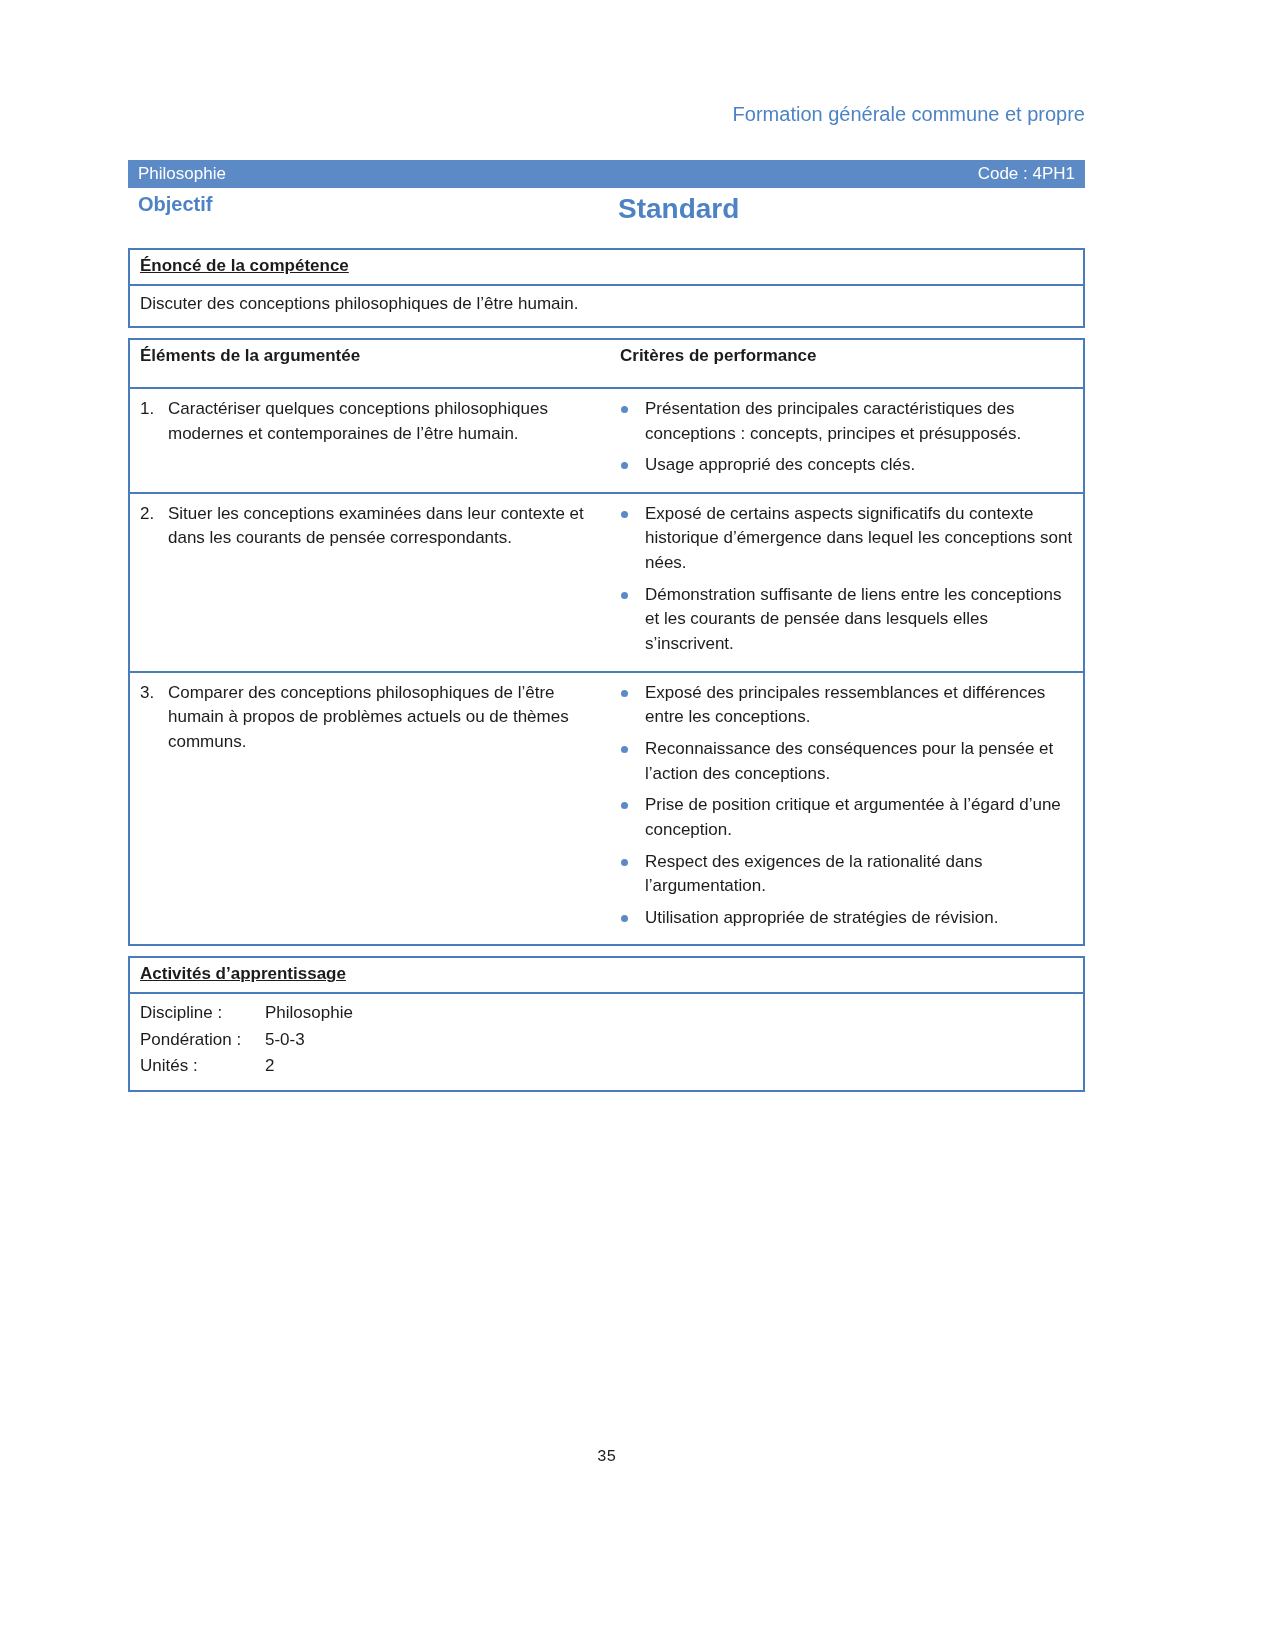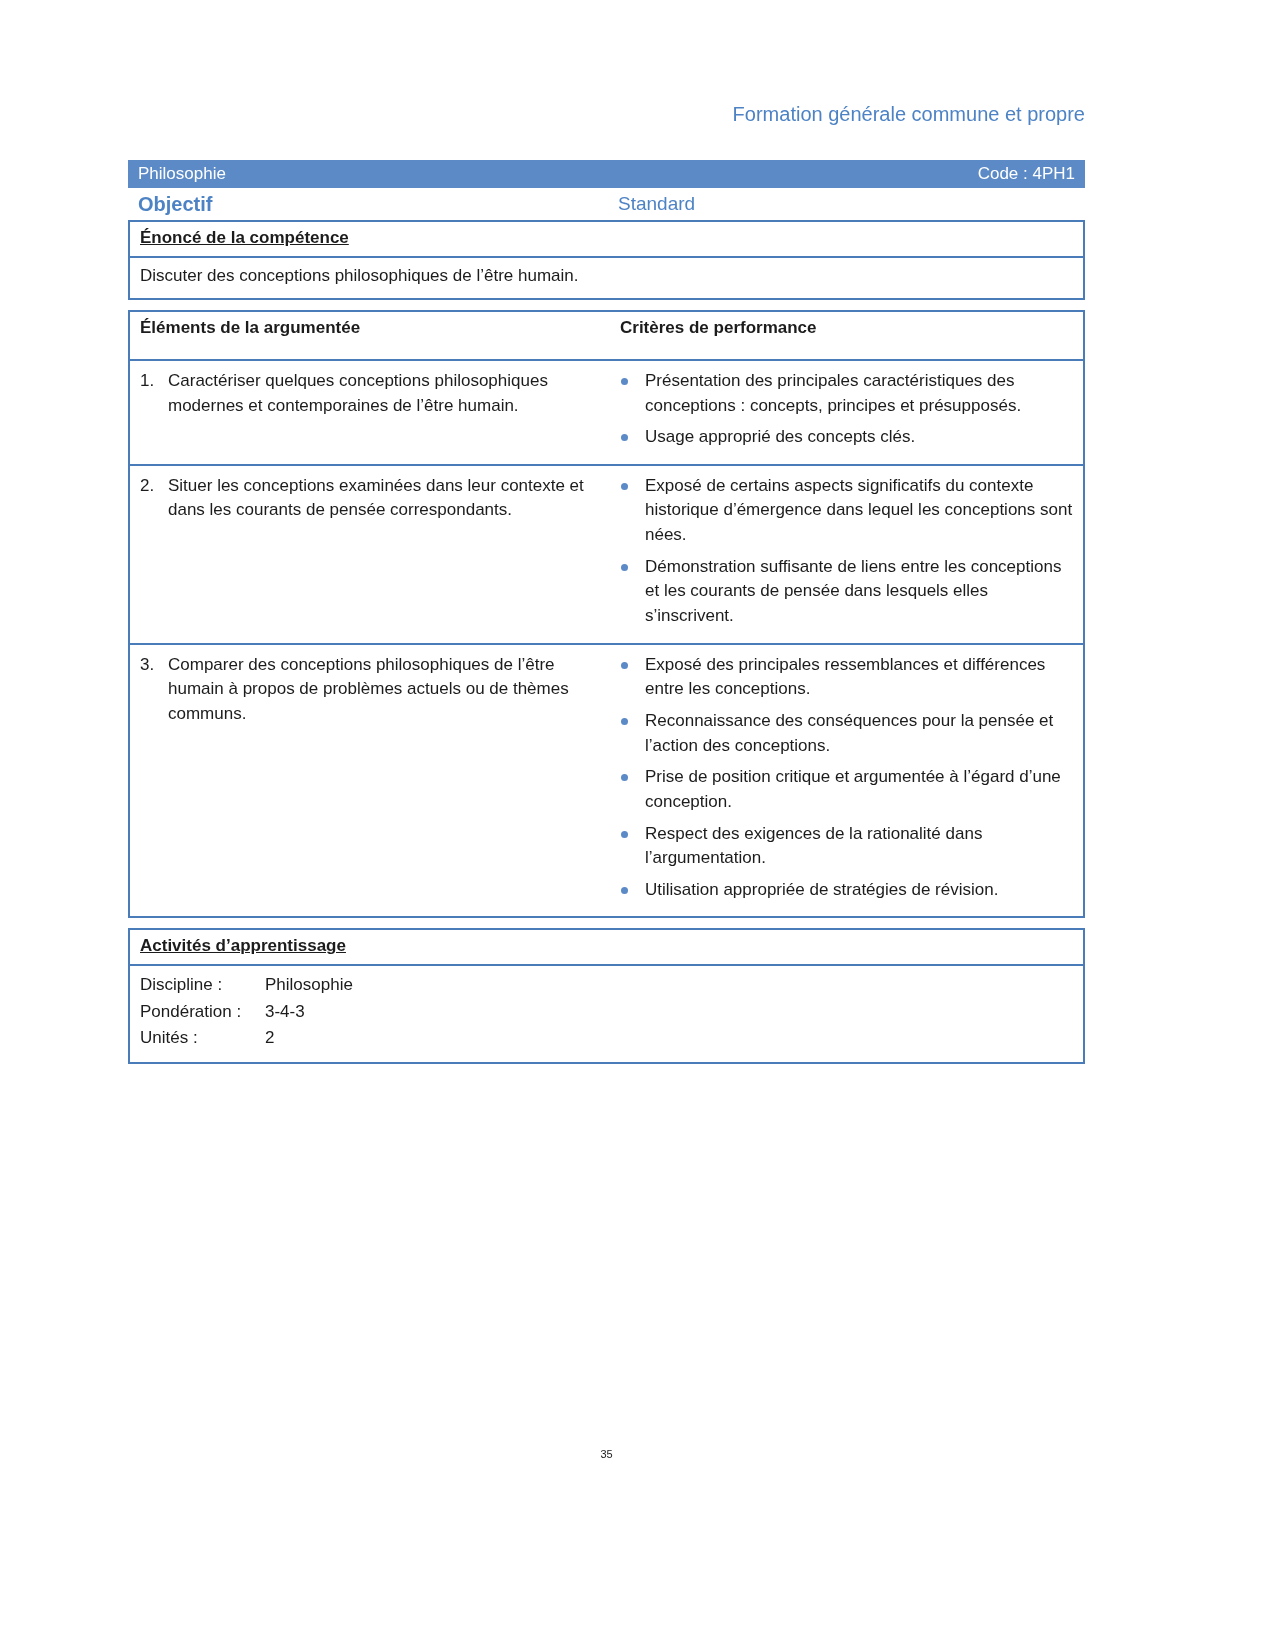--- a/index.html
+++ b/index.html
@@ -27,33 +27,33 @@
     color: #ffffff;
     display: flex;
     justify-content: space-between;
     align-items: center;
     padding: 0 10px;
     font-size: 17px;
   }
 
   .section-row {
     display: flex;
-    margin: 5px 0 4px 0;
+    margin: 5px 0 23px 0;
   }
   .section-row .objectif {
     width: 472px;
     padding-left: 10px;
     font-size: 20px;
     font-weight: bold;
     color: var(--heading, #4d83c4);
   }
   .section-row .standard {
     padding-left: 18px;
-    font-size: 19px;
-    font-weight: normal;
+    font-size: 28px;
+    font-weight: bold;
     color: var(--heading, #4d83c4);
   }
 
   .box {
     border: 2px solid var(--border, #4a7cba);
     background: #ffffff;
     font-size: 17px;
     line-height: 1.45;
   }
   .box + .box { margin-top: 10px; }
@@ -108,22 +108,23 @@
   .activites-body { padding: 6px 10px 10px 10px; }
   .act-row { display: flex; padding: 1px 0; align-items: center; }
   .act-label { width: 125px; flex-shrink: 0; }
 
   .page-number {
     position: absolute;
     top: 1448px;
     left: 128px;
     width: 957px;
     text-align: center;
-    font-size: 11px;
+    font-size: 16px;
     color: #1c1c1c;
+    font-family: Liberation Mono, monospace;
   }
 </style>
 </head>
 <body>
 
 <div class="page">
   <div class="content">
 
     <div class="doc-header">
       <span>Formation générale commune et propre</span>
@@ -218,21 +219,21 @@
 
     <div class="box">
       <div class="box-header header-line">Activités d’apprentissage</div>
       <div class="activites-body">
         <div class="act-row">
           <span class="act-label">Discipline :</span>
           <span>Philosophie</span>
         </div>
         <div class="act-row">
           <span class="act-label">Pondération :</span>
-          <span>3-4-3</span>
+          <span>5-0-3</span>
         </div>
         <div class="act-row">
           <span class="act-label">Unités :</span>
           <span>2</span>
         </div>
       </div>
     </div>
 
   </div>
 

